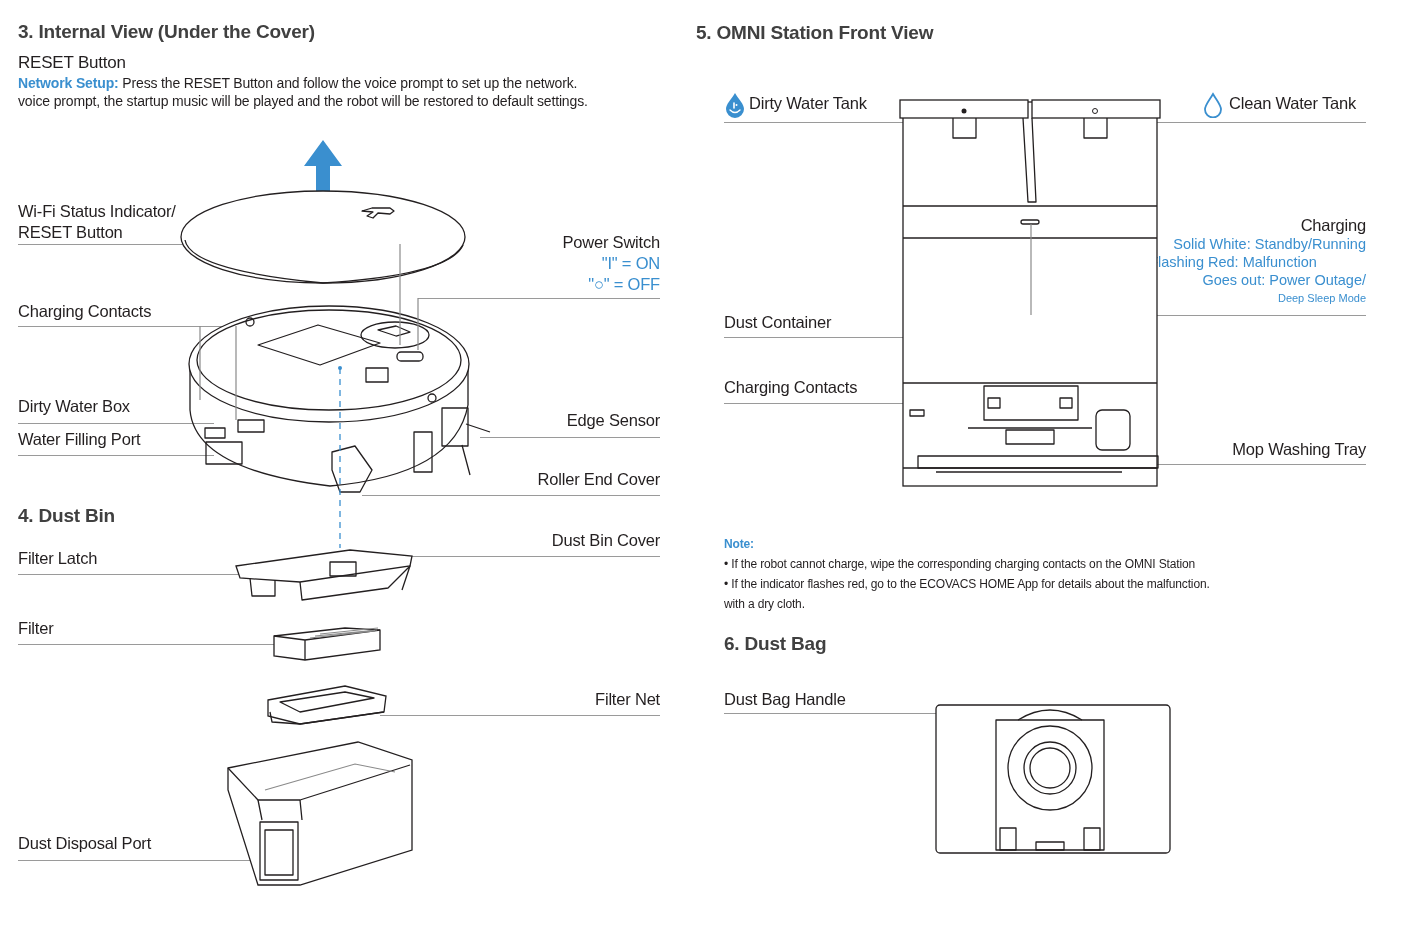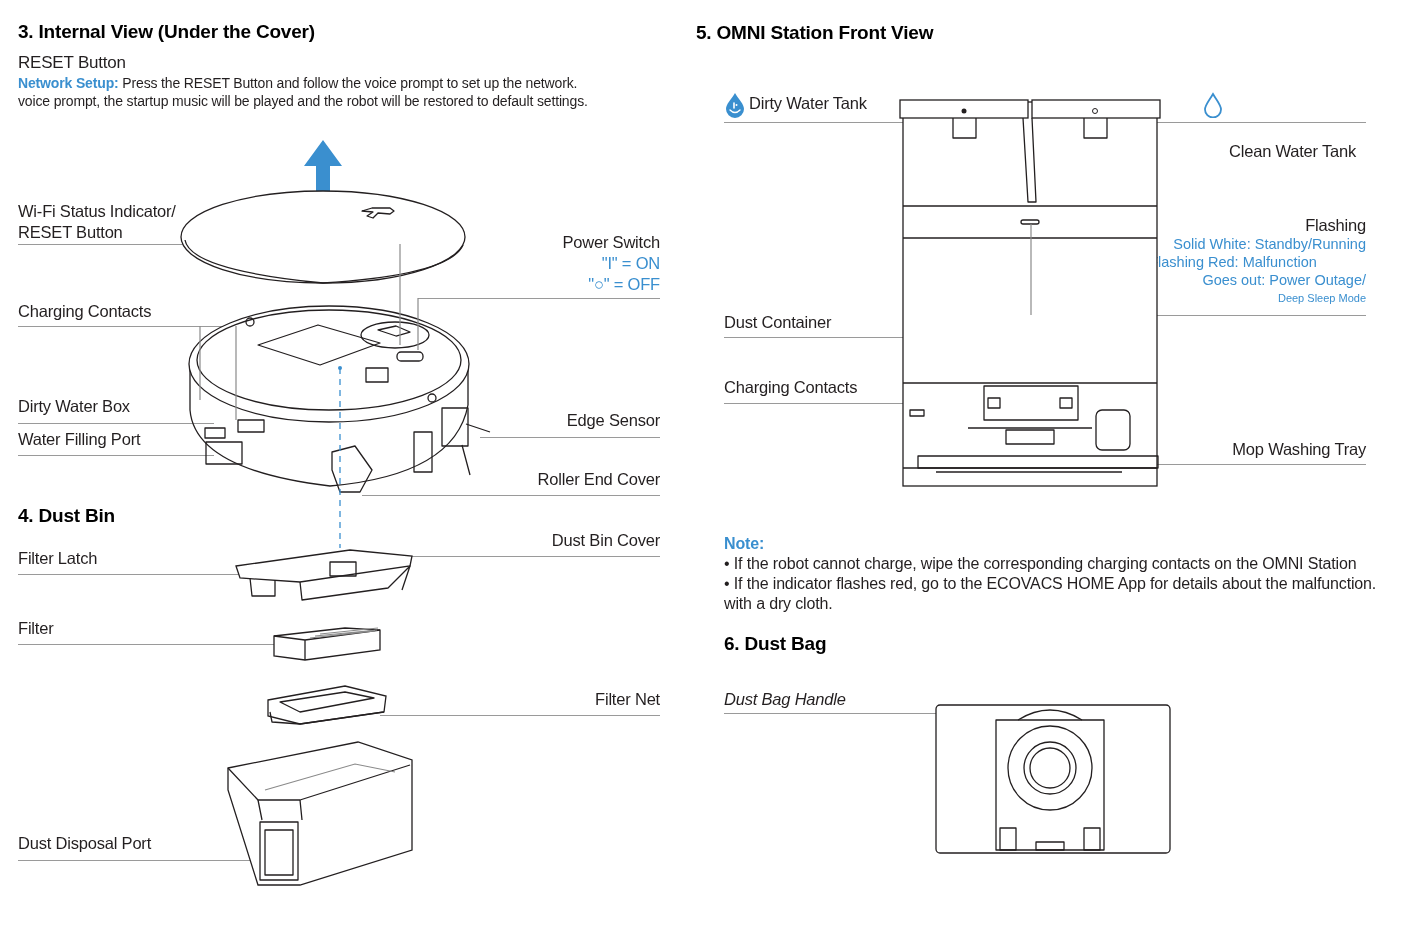--- a/index.html
+++ b/index.html
@@ -1,19 +1,19 @@
 <!DOCTYPE html>
 <html><head>
 <meta charset="utf-8">
 <style>
   html, body { margin: 0; padding: 0; background: #ffffff; }
   body { width: 1412px; height: 928px; position: relative; overflow: hidden;
          font-family: "Liberation Sans", sans-serif; color: #231f20; }
   .abs { position: absolute; }
-  .h2 { font-size: 19px; font-weight: bold; letter-spacing: -0.2px; color: #000000; }
+  .h2 { font-size: 19px; font-weight: bold; letter-spacing: -0.2px; color: #404040; }
   .lbl { font-size: 16.5px; color: #231f20; white-space: nowrap; letter-spacing: -0.2px; }
   .blue { color: #3a8fcf; }
   .txt { font-size: 14px; line-height: 18px; color: #231f20; letter-spacing: -0.15px; }
   .bold { font-weight: bold; }
   .r { text-align: right; }
   .line { position: absolute; height: 0; border-top: 1.5px solid #9a9a9a; }
   svg.art { position: absolute; left: 0; top: 0; overflow: visible; }
   svg.art .k { fill: none; stroke: #231f20; stroke-width: 1.3; stroke-linejoin: round; }
   svg.art .g { fill: none; stroke: #8a8a8a; stroke-width: 1.2; }
   svg.art .w { fill: #ffffff; stroke: #231f20; stroke-width: 1.3; }
@@ -84,50 +84,50 @@
   </svg>
 </div>
 <div class="abs lbl" style="left:749px;top:94px;">Dirty Water Tank</div>
 <div class="line" style="left:724px;top:122px;width:240px;"></div>
 
 <div class="abs" style="left:1202px;top:92px;width:22px;height:26px;">
   <svg width="22" height="26" viewBox="0 0 22 26">
     <path d="M11 2 C7 9 3 13 3 17.5 A8 8 0 0 0 19 17.5 C19 13 15 9 11 2 Z" fill="none" stroke="#3a8fcf" stroke-width="1.8"></path>
   </svg>
 </div>
-<div class="abs lbl" style="left:1229px;top:94px;margin-top:48px;">Clean Water Tank</div>
+<div class="abs lbl" style="left:1229px;top:94px;">Clean Water Tank</div>
 <div class="line" style="left:1100px;top:122px;width:266px;"></div>
 
 <div class="abs r" style="left:1100px;top:215px;width:266px;">
-  <div class="lbl" style="line-height:20px;">Flashing</div>
+  <div class="lbl" style="line-height:20px;">Charging</div>
   <div class="blue" style="font-size:14.5px;line-height:18px;">Solid White: Standby/Running</div>
   <div class="blue" style="font-size:14.5px;line-height:18px;text-align:center;">Flashing Red: Malfunction</div>
   <div class="blue" style="font-size:14.5px;line-height:18px;">Goes out: Power Outage/</div>
   <div class="blue" style="font-size:11px;line-height:18px;">Deep Sleep Mode</div>
 </div>
 <div class="line" style="left:1031px;top:315px;width:335px;"></div>
 
 <div class="abs lbl" style="left:724px;top:313px;">Dust Container</div>
 <div class="line" style="left:724px;top:337px;width:266px;"></div>
 
 <div class="abs lbl" style="left:724px;top:378px;">Charging Contacts</div>
 <div class="line" style="left:724px;top:403px;width:270px;"></div>
 
 <div class="abs lbl r" style="left:1140px;top:440px;width:226px;">Mop Washing Tray</div>
 <div class="line" style="left:1130px;top:464px;width:236px;"></div>
 
-<div class="abs txt" style="left:724px;top:534px;width:680px;line-height:20px;font-size:16px;">
+<div class="abs txt" style="left:724px;top:534px;width:680px;line-height:20px;font-size:12px;">
   <div class="blue bold">Note:</div>
   <div>• If the robot cannot charge, wipe the corresponding charging contacts on the OMNI Station</div>
   <div>• If the indicator flashes red, go to the ECOVACS HOME App for details about the malfunction.</div>
   <div>with a dry cloth.</div>
 </div>
 
 <div class="abs h2" style="left:724px;top:633px;">6. Dust Bag</div>
-<div class="abs lbl" style="left:724px;top:690px;font-style:italic;">Dust Bag Handle</div>
+<div class="abs lbl" style="left:724px;top:690px;">Dust Bag Handle</div>
 <div class="line" style="left:724px;top:713px;width:330px;"></div>
 
 <svg class="art" width="1412" height="928">
 
   <g>
     <polygon points="323,140 342,166 330,166 330,218 316,218 316,166 304,166" fill="#3a8fcf"></polygon>
   </g>
 
   <g>
     <ellipse cx="323" cy="237" rx="142" ry="46" class="w"></ellipse>

